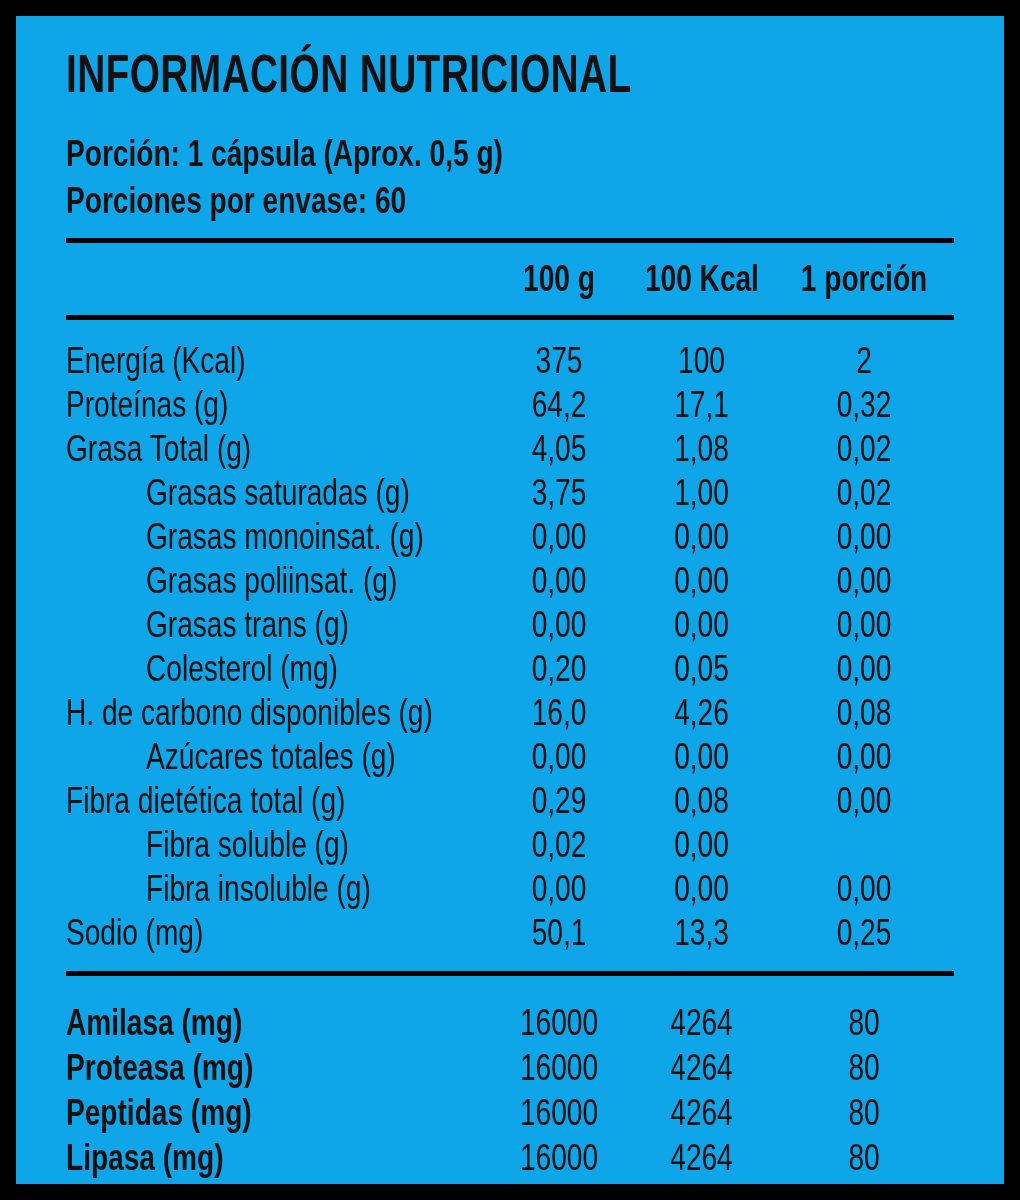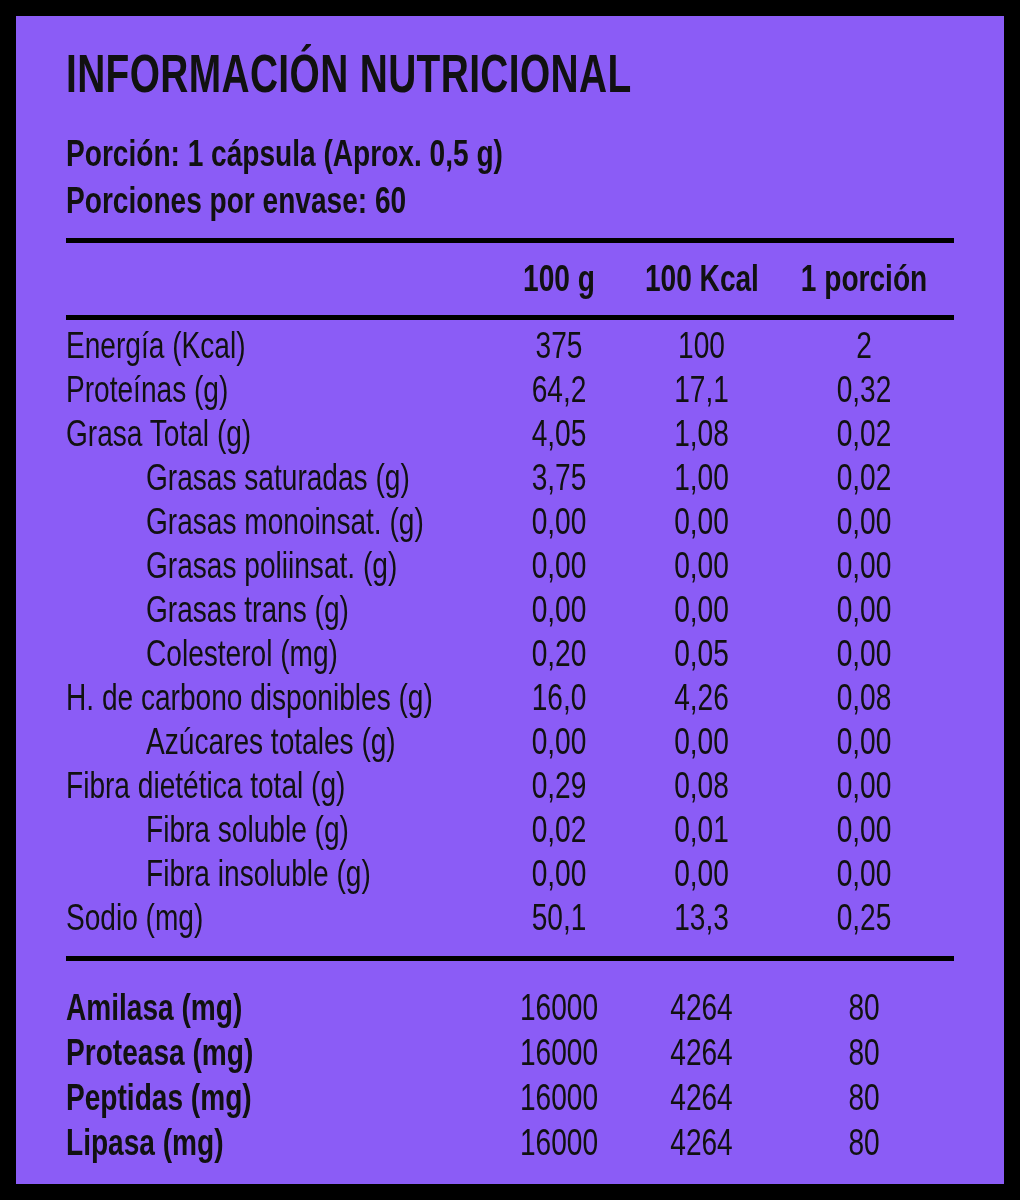--- a/index.html
+++ b/index.html
@@ -11,21 +11,21 @@
     position: relative;
     width: 1020px;
     height: 1200px;
     background: #000000;
     box-sizing: border-box;
     padding: 16px;
   }
   .panel {
     width: 100%;
     height: 100%;
-    background: #8b5cf6;
+    background: #0ea5e9;
     box-sizing: border-box;
     overflow: hidden;
   }
   .content {
     box-sizing: border-box;
     padding: 26px 50px 0 50px;
     color: #111111;
     font-family: "Liberation Sans", sans-serif;
   }
   
@@ -72,21 +72,21 @@
     display: grid;
     grid-template-columns: 1fr 140px 145px 180px;
     align-items: center;
   }
   .header-row {
     height: 72px;
     font-size: 36px;
     font-weight: 700;
   }
   .rows {
-    padding-top: 4px;
+    padding-top: 19px;
   }
   .row {
     font-size: 36px;
     line-height: 44px;
     font-weight: 400;
   }
   .lblcell { min-width: 0; }
   .lblcell.indent { padding-left: 80px; }
   .enzymes {
     margin-top: 24px;
@@ -287,23 +287,20 @@
     </div>
   </div>
           <div class="grid row">
     <div class="lblcell indent">
       <span class="cx name">Fibra soluble (g)</span>
     </div>
     <div>
       <span class="cx-num val">0,02</span>
     </div>
     <div>
-      <span class="cx-num val">0,01</span>
-    </div>
-    <div>
       <span class="cx-num val">0,00</span>
     </div>
   </div>
           <div class="grid row">
     <div class="lblcell indent">
       <span class="cx name">Fibra insoluble (g)</span>
     </div>
     <div>
       <span class="cx-num val">0,00</span>
     </div>

